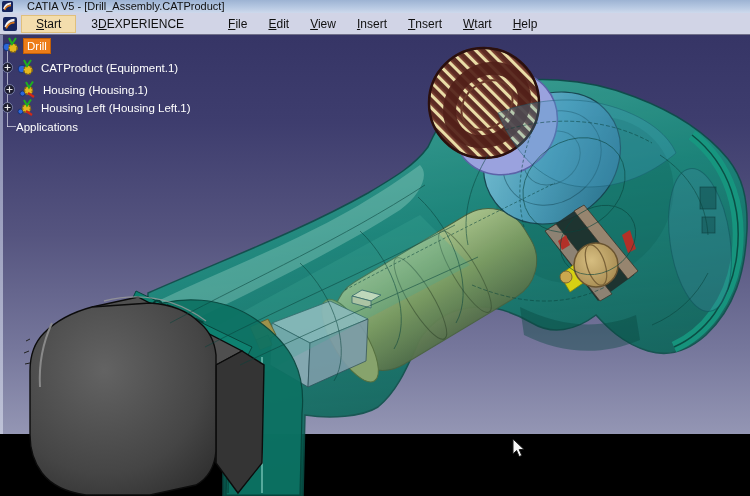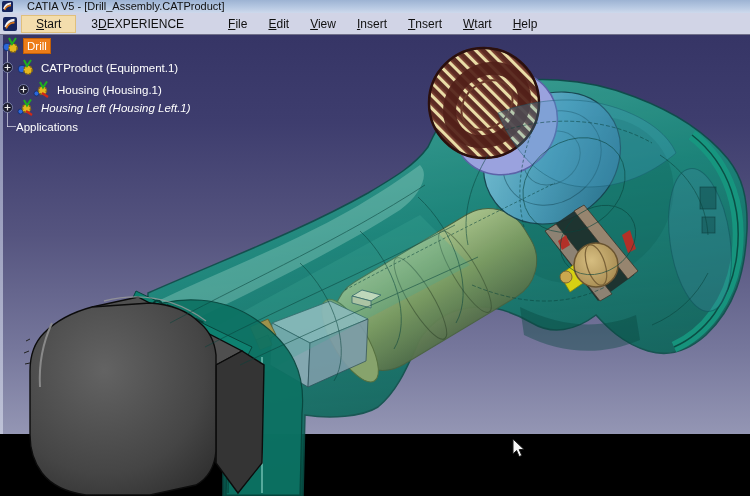--- a/index.html
+++ b/index.html
@@ -38,22 +38,22 @@
 
   svg.scene { position:absolute; left:0; top:0; }
 
   
   .tree { position:absolute; left:0; top:0; width:270px; color:#fff; font-size:11.5px; }
   .tree-vline { position:absolute; left:7px; top:14px; width:1px; height:78px; background:rgba(230,232,245,.65); }
   .tree-hstub { position:absolute; left:7px; top:91px; width:9px; height:1px; background:rgba(230,232,245,.65); }
   .tree-row { position:absolute; display:flex; align-items:center; white-space:nowrap; }
   .tr-root { left:2px; top:2px; }
   .tr-1 { left:2px; top:24px; }
-  .tr-2 { left:18px; top:46px; }
-  .tr-3 { left:2px; top:64px;font-style:italic; }
+  .tr-2 { left:4px; top:46px; }
+  .tr-3 { left:2px; top:64px; }
   .tr-4 { left:13px; top:85px;align-items:flex-end; }
   .expander { width:11px; height:11px; margin-right:4px; flex:0 0 auto; }
   .ticon17 { width:17px; height:17px; margin-right:4px; flex:0 0 auto; }
   .tlabel { padding:0 3px; line-height:14px; }
   .tlabel.sel { background:#ED7D18; border:1px solid #c25f07; color:#fff; }
 
   .cursor { position:absolute; left:511px; top:403px; width:14px; height:20px; }
 </style>
 </head>
 <body>

